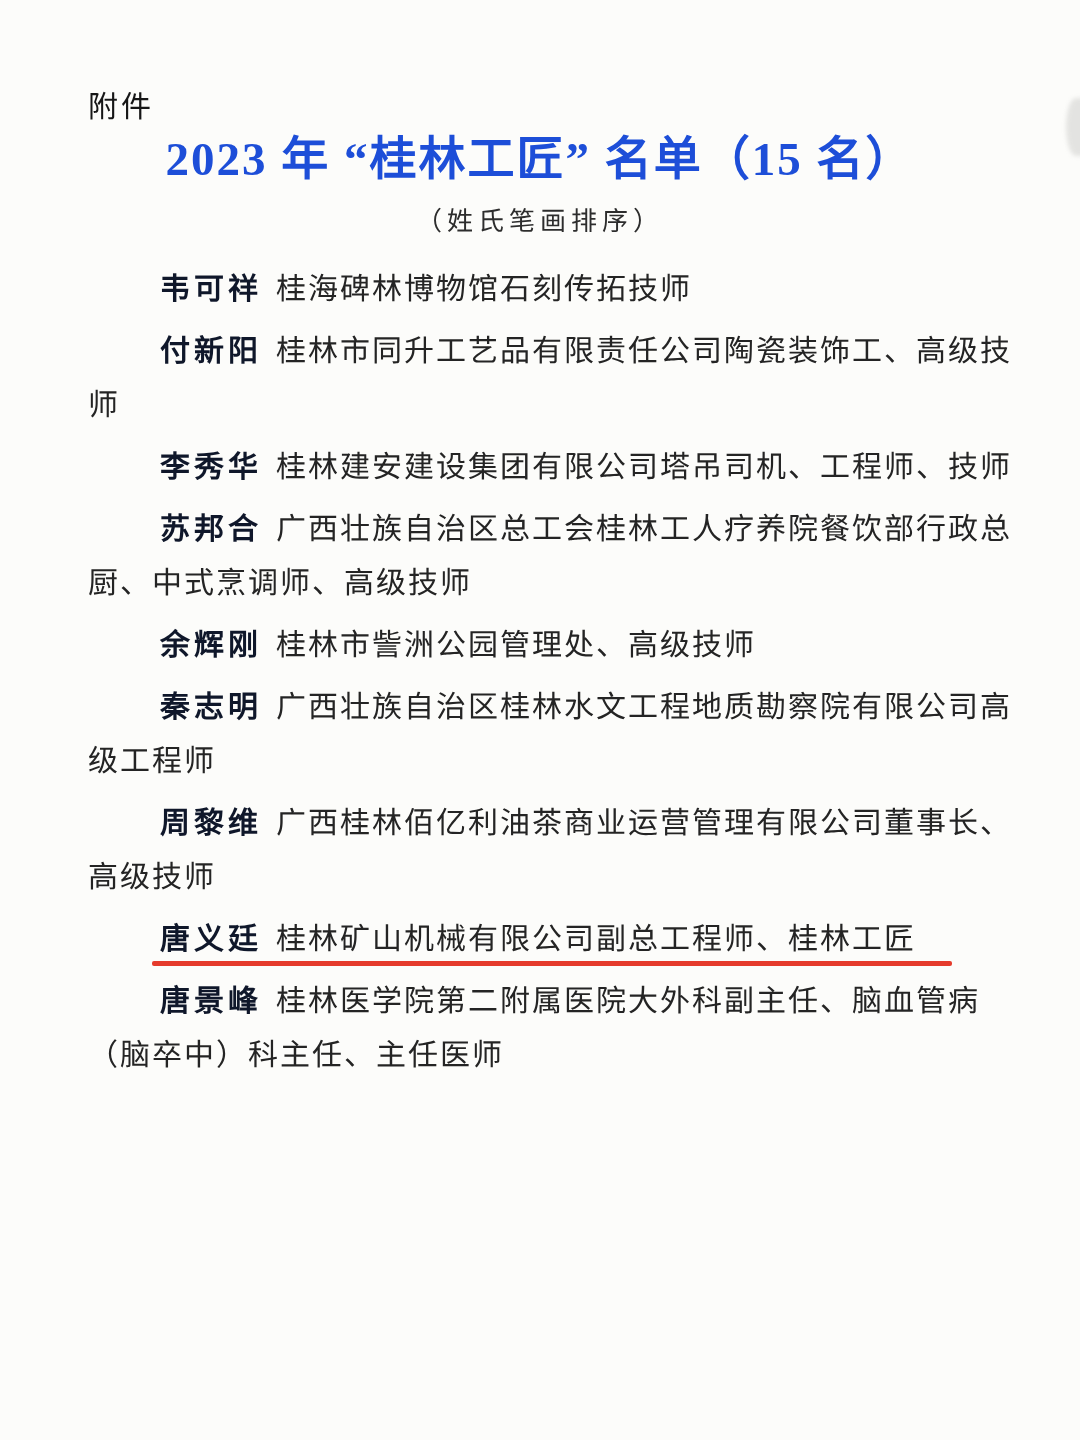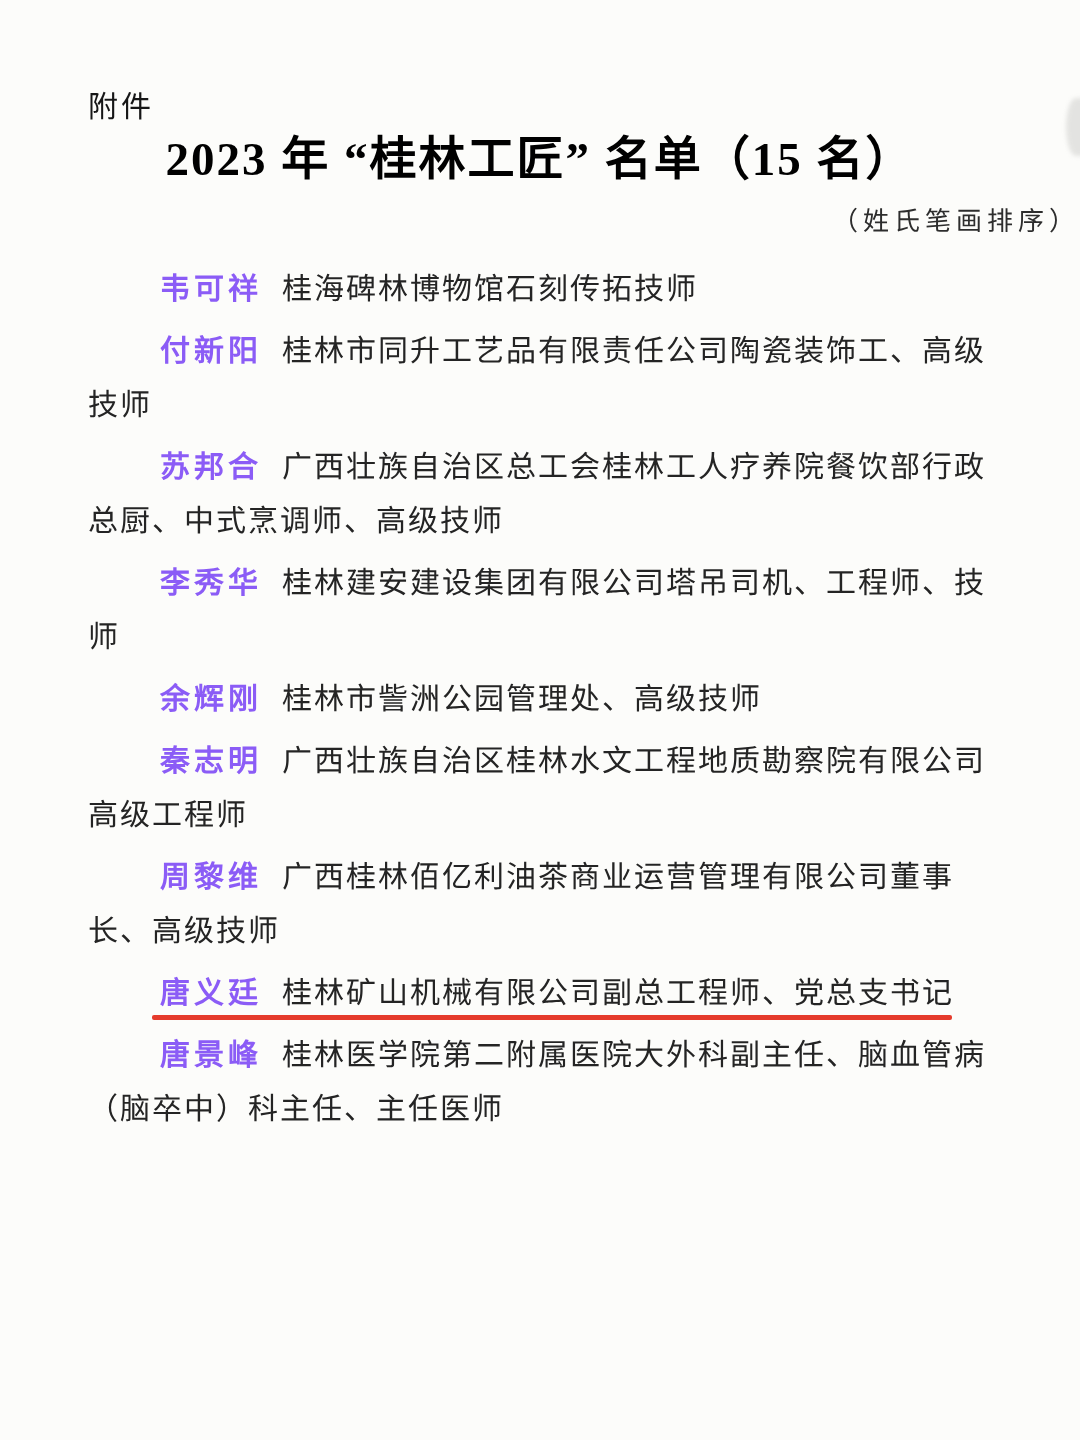--- a/index.html
+++ b/index.html
@@ -33,45 +33,45 @@
     font-family:"Liberation Sans","DejaVu Sans",sans-serif;
     font-size:30px;line-height:38px;letter-spacing:3px;
     color:#161616;
   }
   .title{
     position:absolute;left:0;right:0;top:128px;
     text-align:center;
     font-family:"Liberation Serif","DejaVu Serif",serif;
     font-weight:700;
     font-size:47px;line-height:62px;letter-spacing:2px;
-    color:#000000;
+    color:#1d4ed8;
   }
   .subtitle{
     position:absolute;left:0;right:0;top:204px;
-    text-align:right;
+    text-align:center;
     font-size:26px;line-height:36px;letter-spacing:5px;
     color:#2d2d2d;
   }
   .list{
     position:absolute;left:88px;top:262px;width:925px;
   }
   .entry{
     position:relative;
     margin:0 0 8px 0;
     font-size:30px;line-height:54px;letter-spacing:2px;
     text-indent:72px;
     word-break:break-all;
     color:#242424;
   }
   .entry .name{
     font-family:"Liberation Sans","DejaVu Sans",sans-serif;
     font-weight:700;
     letter-spacing:4px;
-    margin-right:20px;
-    color:#8b5cf6;
+    margin-right:14px;
+    color:#0f172a;
   }
   .entry .red-line{display:none;}
   .entry.underlined .red-line{
     display:block;
     position:absolute;
     left:64px;top:49px;
     width:800px;height:5px;
     background:var(--red);
     border-radius:2px;
   }
@@ -88,30 +88,30 @@
   <h1 class="title">2023 年 “桂林工匠” 名单（15 名）</h1>
 
   <div class="subtitle">（姓氏笔画排序）</div>
 
   <div class="list" id="list">
   <p class="entry"><span class="name">韦可祥</span><span class="desc">桂海碑林博物馆石刻传拓技师</span></p>
 
   <p class="entry"><span class="name">付新阳</span><span class="desc">桂林市同升工艺品有限责任公司陶瓷装饰工、高级技师</span></p>
 
 
+  <p class="entry"><span class="name">李秀华</span><span class="desc">桂林建安建设集团有限公司塔吊司机、工程师、技师</span></p>
+
   <p class="entry"><span class="name">苏邦合</span><span class="desc">广西壮族自治区总工会桂林工人疗养院餐饮部行政总厨、中式烹调师、高级技师</span></p>
-
-  <p class="entry"><span class="name">李秀华</span><span class="desc">桂林建安建设集团有限公司塔吊司机、工程师、技师</span></p>
 
   <p class="entry"><span class="name">余辉刚</span><span class="desc">桂林市訾洲公园管理处、高级技师</span></p>
 
 
   <p class="entry"><span class="name">秦志明</span><span class="desc">广西壮族自治区桂林水文工程地质勘察院有限公司高级工程师</span></p>
 
   <p class="entry"><span class="name">周黎维</span><span class="desc">广西桂林佰亿利油茶商业运营管理有限公司董事长、高级技师</span></p>
 
-  <p class="entry underlined"><span class="name">唐义廷</span><span class="desc">桂林矿山机械有限公司副总工程师、党总支书记</span><span class="red-line"></span></p>
+  <p class="entry underlined"><span class="name">唐义廷</span><span class="desc">桂林矿山机械有限公司副总工程师、桂林工匠</span><span class="red-line"></span></p>
 
 
   <p class="entry"><span class="name">唐景峰</span><span class="desc">桂林医学院第二附属医院大外科副主任、脑血管病（脑卒中）科主任、主任医师</span></p>
 </div>
 
 </div>
 
 </body></html>

